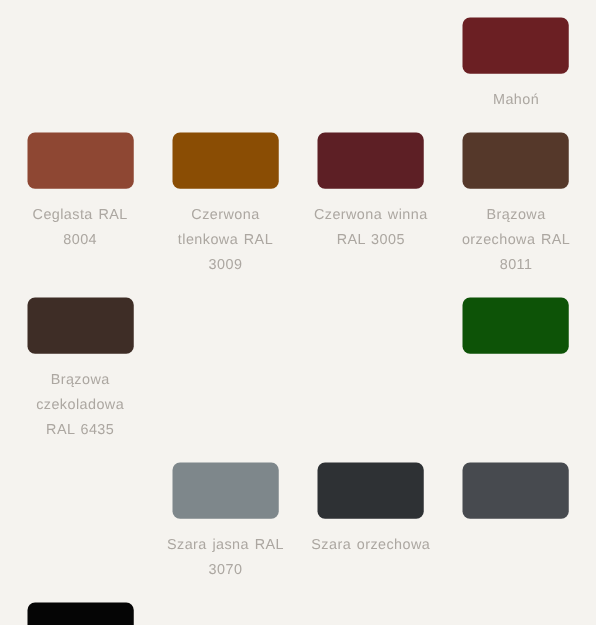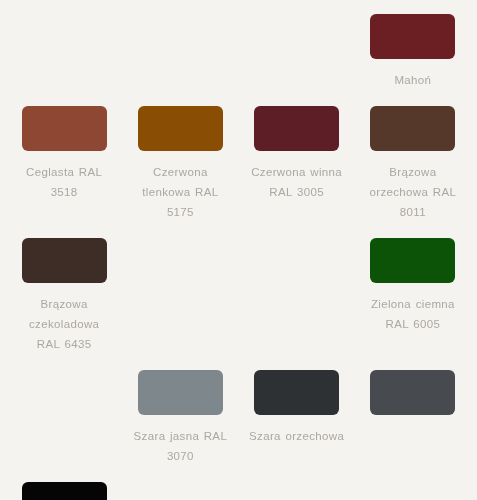--- a/index.html
+++ b/index.html
@@ -65,25 +65,25 @@
     </div>
     <div class="swatch-cell is-empty">
       <span class="swatch-chip"></span>
     </div>
     <div class="swatch-cell">
       <span class="swatch-chip" style="background-color: rgb(107, 31, 35);"></span>
       <span class="swatch-label">Mahoń</span>
     </div>
     <div class="swatch-cell">
       <span class="swatch-chip" style="background-color: rgb(142, 71, 51);"></span>
-      <span class="swatch-label">Ceglasta RAL 3518</span>
+      <span class="swatch-label">Ceglasta RAL 8004</span>
     </div>
     <div class="swatch-cell">
       <span class="swatch-chip" style="background-color: rgb(138, 77, 4);"></span>
-      <span class="swatch-label">Czerwona tlenkowa RAL 5175</span>
+      <span class="swatch-label">Czerwona tlenkowa RAL 3009</span>
     </div>
     <div class="swatch-cell">
       <span class="swatch-chip" style="background-color: rgb(93, 31, 37);"></span>
       <span class="swatch-label">Czerwona winna RAL 3005</span>
     </div>
     <div class="swatch-cell">
       <span class="swatch-chip" style="background-color: rgb(85, 56, 42);"></span>
       <span class="swatch-label">Brązowa orzechowa RAL 8011</span>
     </div>
     <div class="swatch-cell">
@@ -91,21 +91,20 @@
       <span class="swatch-label">Brązowa czekoladowa RAL 6435</span>
     </div>
     <div class="swatch-cell is-empty">
       <span class="swatch-chip"></span>
     </div>
     <div class="swatch-cell is-empty">
       <span class="swatch-chip"></span>
     </div>
     <div class="swatch-cell">
       <span class="swatch-chip" style="background-color: rgb(13, 83, 7);"></span>
-      <span class="swatch-label">Zielona ciemna RAL 6005</span>
     </div>
     <div class="swatch-cell is-empty">
       <span class="swatch-chip"></span>
     </div>
     <div class="swatch-cell">
       <span class="swatch-chip" style="background-color: rgb(126, 135, 139);"></span>
       <span class="swatch-label">Szara jasna RAL 3070</span>
     </div>
     <div class="swatch-cell">
       <span class="swatch-chip" style="background-color: rgb(46, 49, 52);"></span>

